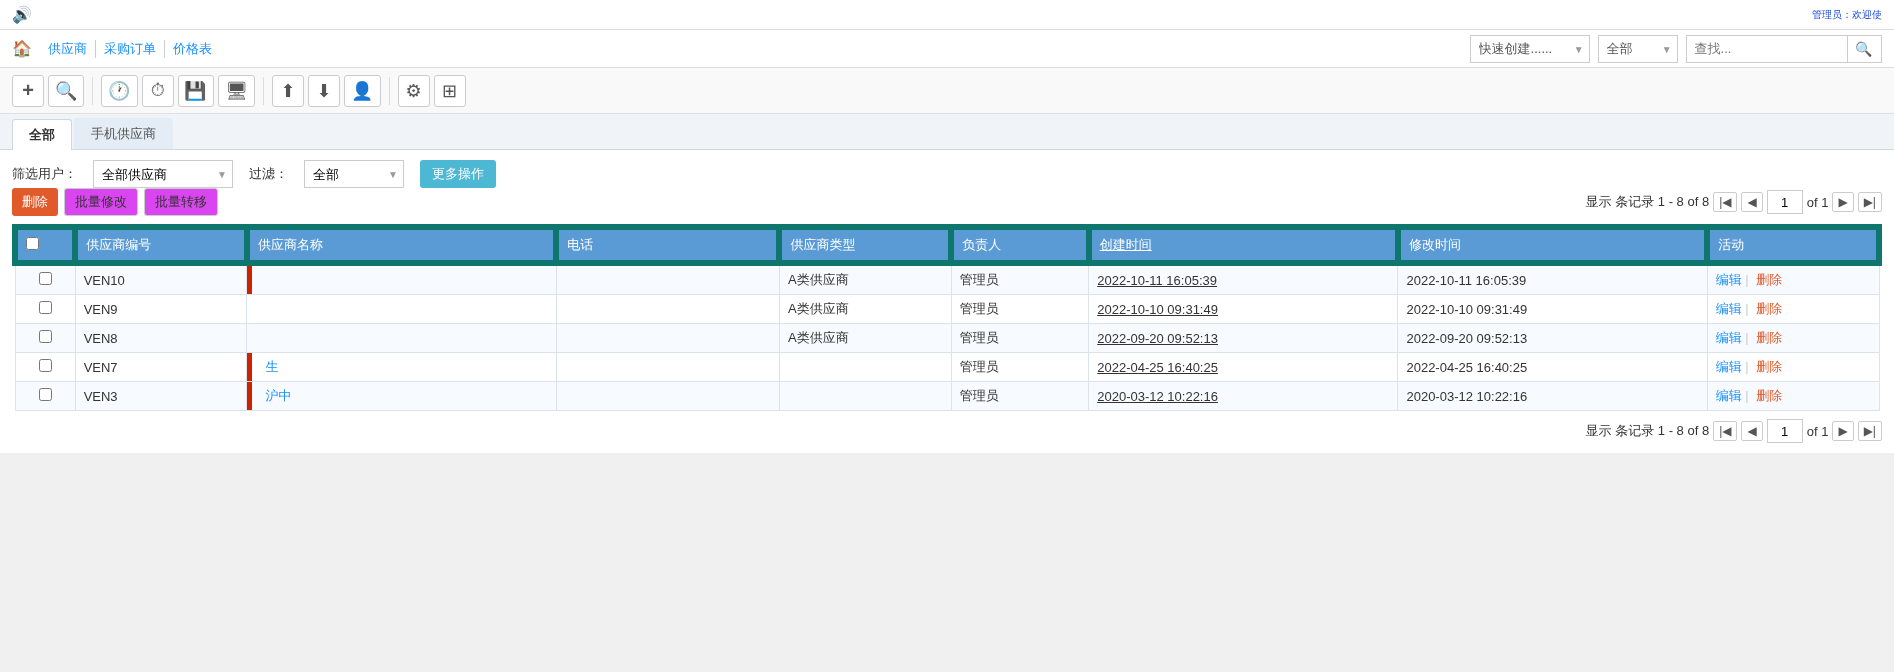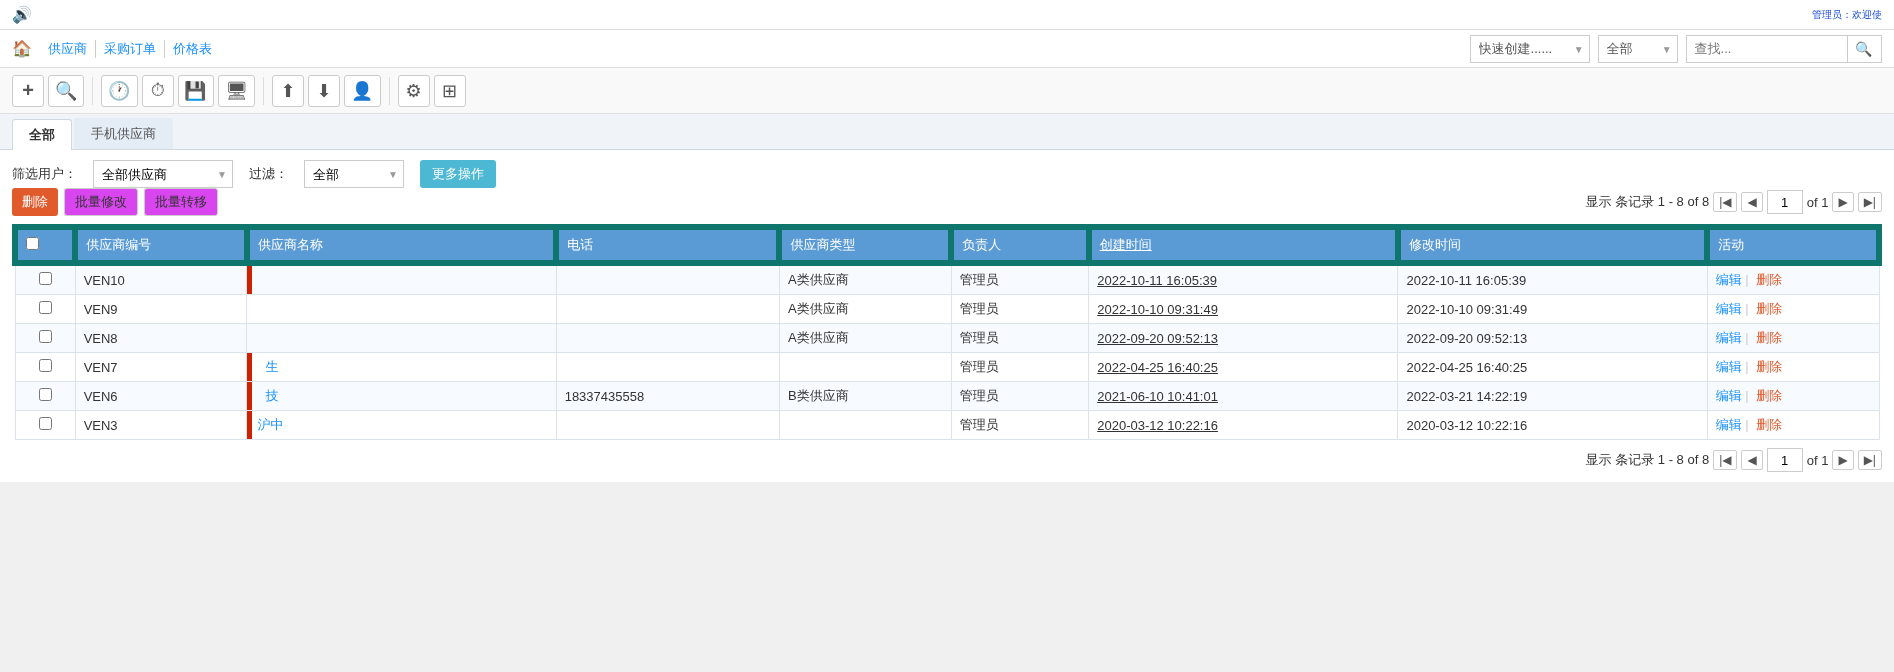--- a/index.html
+++ b/index.html
@@ -444,33 +444,22 @@
           <td class="col-name name-cell" style="position: relative;"><span class="name-cell-bar" style="position: absolute; left: 0px; top: 0px; bottom: 0px; width: 5px; background: rgb(204, 34, 0); display: block;"></span><a class="link-edit" style="margin-left: 8px;">生</a></td>
           <td class="col-phone"></td>
           <td class="col-type"></td>
           <td class="col-owner">管理员</td>
           <td class="col-created">2022-04-25 16:40:25</td>
           <td class="col-modified">2022-04-25 16:40:25</td>
           <td class="col-action"><a class="link-edit">编辑</a><span style="color: rgb(204, 204, 204);"> | </span><a class="link-delete">删除</a></td>
         </tr>
         <tr>
           <td class="col-checkbox"><input type="checkbox" style=""></td>
-          <td class="col-id">VEN6</td>
-          <td class="col-name name-cell" style="position: relative;"><span class="name-cell-bar" style="position: absolute; left: 0px; top: 0px; bottom: 0px; width: 5px; background: rgb(204, 34, 0); display: block;"></span><a class="link-edit" style="margin-left: 8px;">技</a></td>
-          <td class="col-phone">18337435558</td>
-          <td class="col-type">B类供应商</td>
-          <td class="col-owner">管理员</td>
-          <td class="col-created">2021-06-10 10:41:01</td>
-          <td class="col-modified">2022-03-21 14:22:19</td>
-          <td class="col-action"><a class="link-edit">编辑</a><span style="color: rgb(204, 204, 204);"> | </span><a class="link-delete">删除</a></td>
-        </tr>
-        <tr>
-          <td class="col-checkbox"><input type="checkbox" style=""></td>
           <td class="col-id">VEN3</td>
-          <td class="col-name name-cell" style="position: relative;"><span class="name-cell-bar" style="position: absolute; left: 0px; top: 0px; bottom: 0px; width: 5px; background: rgb(204, 34, 0); display: block;"></span><a class="link-edit" style="">沪中</a></td>
+          <td class="col-name name-cell" style="position: relative;"><span class="name-cell-bar" style="position: absolute; left: 0px; top: 0px; bottom: 0px; width: 5px; background: rgb(204, 34, 0); display: block;"></span><a class="link-edit" style="margin-left: 8px;">沪中</a></td>
           <td class="col-phone"></td>
           <td class="col-type"></td>
           <td class="col-owner">管理员</td>
           <td class="col-created">2020-03-12 10:22:16</td>
           <td class="col-modified">2020-03-12 10:22:16</td>
           <td class="col-action"><a class="link-edit">编辑</a><span style="color: rgb(204, 204, 204);"> | </span><a class="link-delete">删除</a></td>
         </tr>
       </tbody>
   </table>
 

